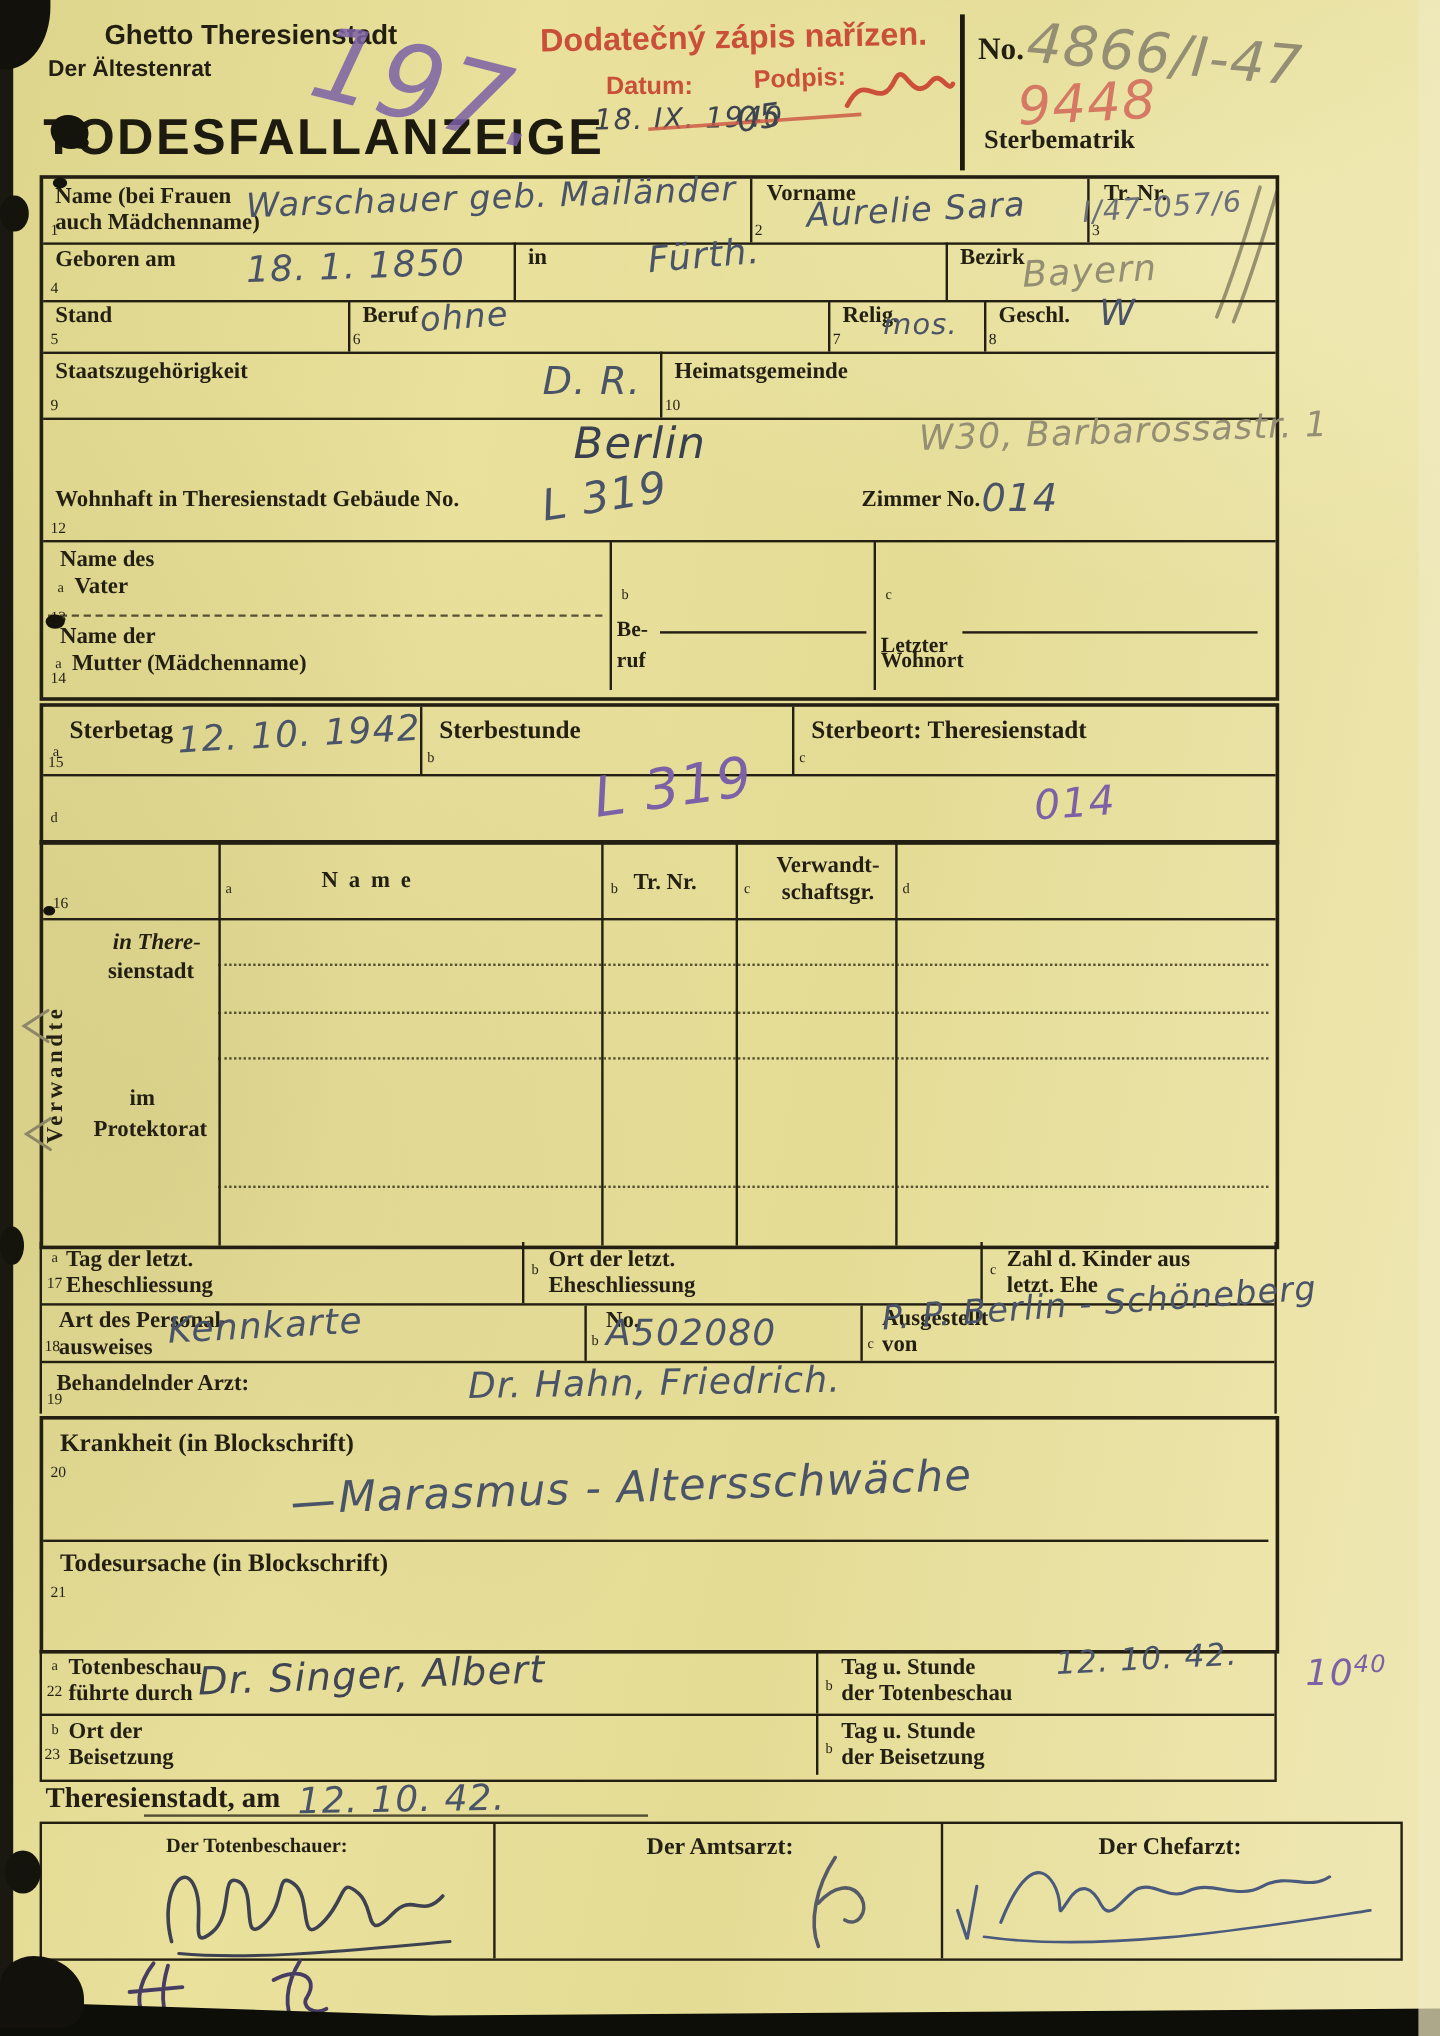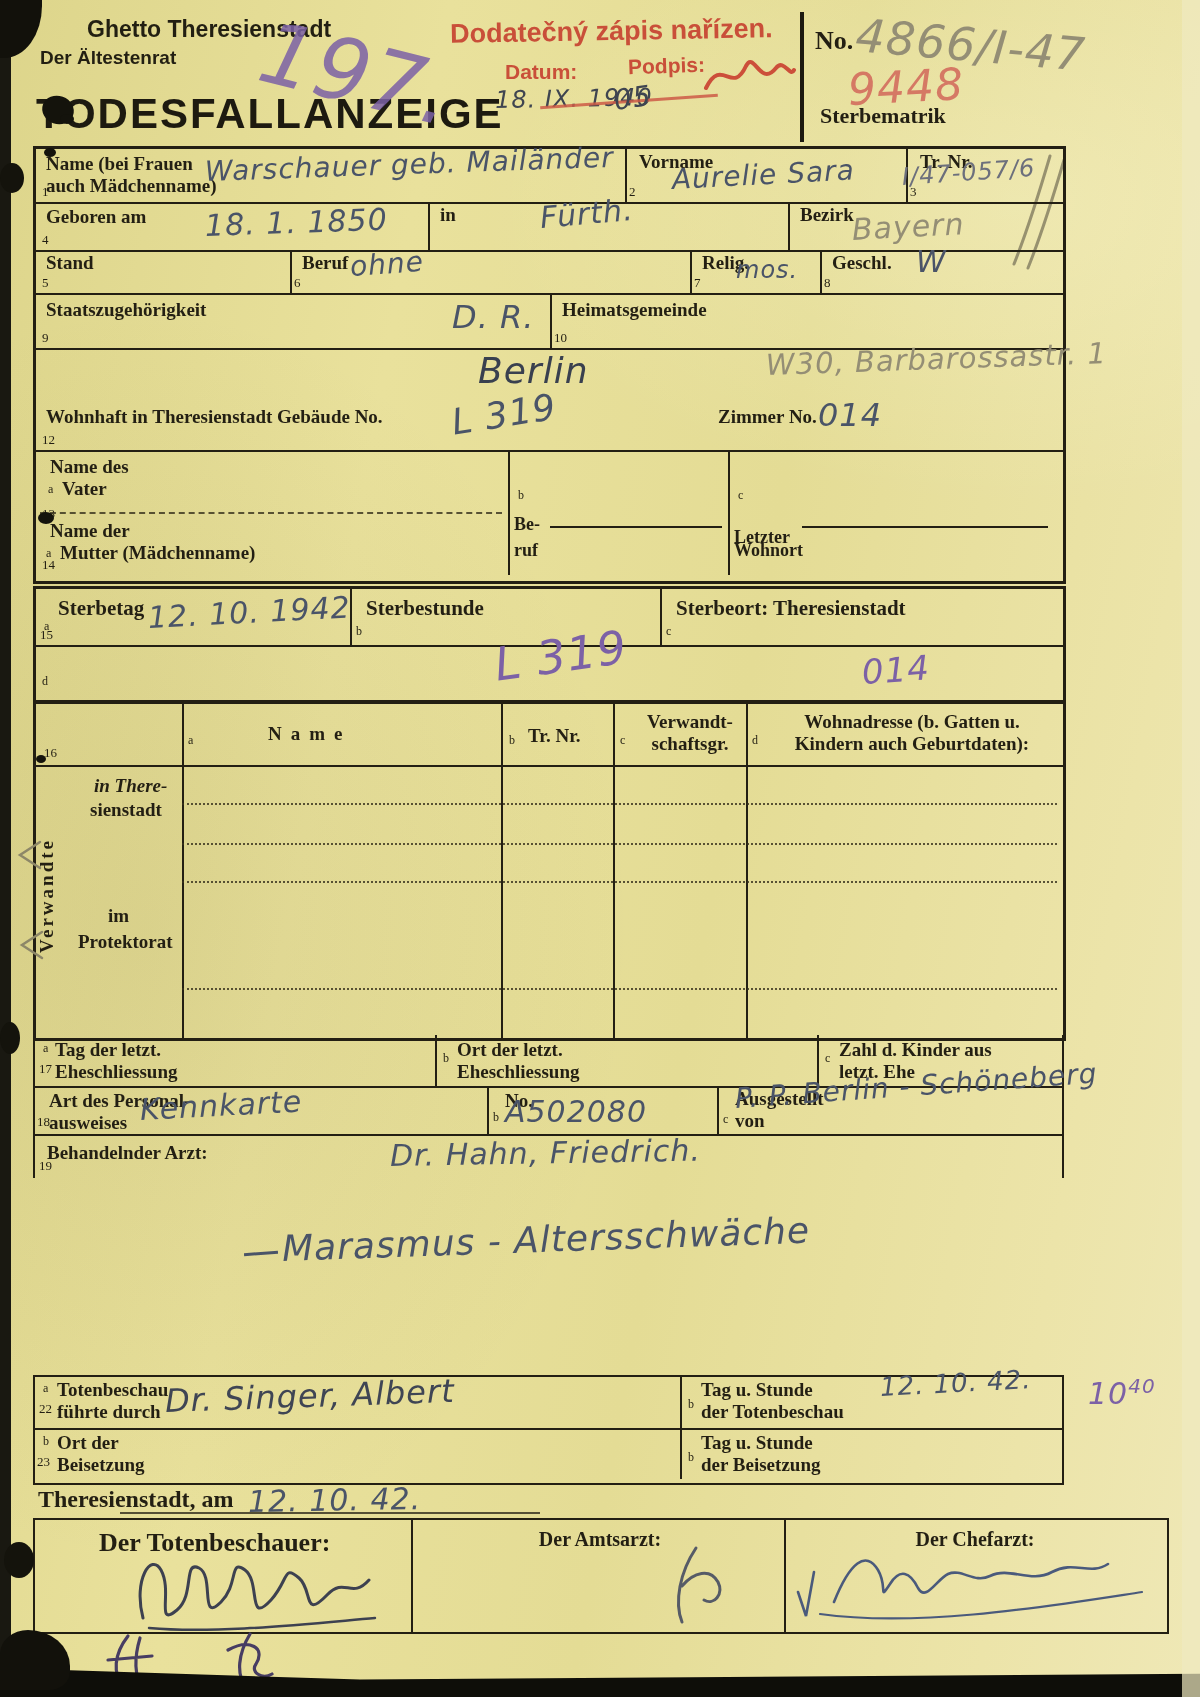--- a/index.html
+++ b/index.html
@@ -166,21 +166,20 @@
   <div class="box" style="left:33px;top:700px;width:1027px;height:335px;">
     <div class="row bb" style="top:0;height:62px;">
       <div class="abs num" style="left:8px;top:42px;">16</div>
       <div class="abs mk" style="left:152px;top:30px;">a</div>
       <div class="abs lbl spread" style="left:232px;top:20px;">Name</div>
       <div class="abs mk" style="left:473px;top:30px;">b</div>
       <div class="abs lbl" style="left:492px;top:22px;">Tr. Nr.</div>
       <div class="abs mk" style="left:584px;top:30px;">c</div>
       <div class="abs lbl wrap" style="left:598px;top:8px;width:112px;text-align:center;">Verwandt-schaftsgr.</div>
       <div class="abs mk" style="left:716px;top:30px;">d</div>
-      <div class="abs lbl wrap" style="left:740px;top:8px;width:272px;text-align:center;">Wohnadresse (b. Gatten u. Kindern auch Geburtdaten):</div>
     </div>
     <div class="vl" style="left:146px;"></div>
     <div class="vl" style="left:465px;"></div>
     <div class="vl" style="left:577px;"></div>
     <div class="vl" style="left:710px;"></div>
     <div class="abs lbl" style="left:58px;top:72px;font-style:italic;">in There-</div>
     <div class="abs lbl" style="left:54px;top:96px;">sienstadt</div>
     <div class="abs lbl" style="left:72px;top:202px;">im</div>
     <div class="abs lbl" style="left:42px;top:228px;">Protektorat</div>
     <div class="abs lbl" style="left:0px;top:90px;height:160px;writing-mode:vertical-rl;transform:rotate(180deg);letter-spacing:3px;font-size:19px;">Verwandte</div>
@@ -222,20 +221,27 @@
     <div class="row" style="top:101px;height:42px;">
       <div class="abs lbl" style="left:12px;top:6px;">Behandelnder Arzt:</div>
       <div class="abs num" style="left:4px;top:22px;">19</div>
     </div>
   </div>
   <div class="abs hw" style="left:140px;top:1092px;font-size:30px;transform:rotate(-3deg);">Kennkarte</div>
   <div class="abs hw" style="left:505px;top:1094px;font-size:30px;">A502080</div>
   <div class="abs hw" style="left:735px;top:1082px;font-size:28px;transform:rotate(-4deg);">P. P. Berlin - Schöneberg</div>
   <div class="abs hw" style="left:390px;top:1138px;font-size:30px;transform:rotate(-1deg);">Dr. Hahn, Friedrich.</div>
 
+  <div class="box" style="left:33px;top:1180px;width:1027px;height:192px;">
+    <div class="abs lbl" style="left:14px;top:8px;font-size:21px;">Krankheit (in Blockschrift)</div>
+    <div class="abs num" style="left:6px;top:36px;">20</div>
+    <div class="hl" style="left:0;top:100px;width:1021px;"></div>
+    <div class="abs lbl" style="left:14px;top:108px;font-size:21px;">Todesursache (in Blockschrift)</div>
+    <div class="abs num" style="left:6px;top:136px;">21</div>
+  </div>
   <div class="abs" style="left:244px;top:1252px;width:34px;height:3px;background:#4a5468;transform:rotate(-4deg);"></div>
   <div class="abs hw" style="left:282px;top:1228px;font-size:36px;transform:rotate(-2deg);">Marasmus - Altersschwäche</div>
 
   <div class="abs thin" style="left:33px;top:1375px;width:1027px;height:106px;border:2px solid #231f13;">
     <div class="row bb" style="top:0;height:51px;">
       <div class="abs mk" style="left:8px;top:4px;">a</div>
       <div class="abs num" style="left:4px;top:24px;">22</div>
       <div class="abs lbl" style="left:22px;top:2px;">Totenbeschau</div>
       <div class="abs lbl" style="left:22px;top:24px;">führte durch</div>
       <div class="vl" style="left:645px;"></div>
@@ -258,21 +264,21 @@
   <div class="abs hw" style="left:880px;top:1372px;font-size:26px;transform:rotate(-3deg);">12. 10. 42.</div>
   <div class="abs hw pu" style="left:1088px;top:1374px;font-size:30px;"><span>10</span><sup style="font-size:20px;">40</sup></div>
 
   <div class="abs lbl" style="left:38px;top:1486px;font-size:24px;">Theresienstadt, am</div>
   <div class="abs hw" style="left:248px;top:1484px;font-size:30px;transform:rotate(-1deg);">12. 10. 42.</div>
   <div class="abs" style="left:120px;top:1512px;width:420px;height:2px;background:#231f13;opacity:.75;"></div>
 
   <div class="abs thin" style="left:33px;top:1518px;width:1132px;height:112px;border:2px solid #231f13;">
     <div class="vl" style="left:376px;"></div>
     <div class="vl" style="left:749px;"></div>
-    <div class="abs lbl" style="left:64px;top:8px;width:270px;text-align:left;font-size:26px;">Der Totenbeschauer:</div>
+    <div class="abs lbl" style="left:44px;top:8px;width:270px;text-align:center;font-size:17px;">Der Totenbeschauer:</div>
     <div class="abs lbl" style="left:420px;top:8px;width:290px;text-align:center;font-size:20px;">Der Amtsarzt:</div>
     <div class="abs lbl" style="left:790px;top:8px;width:300px;text-align:center;font-size:20px;">Der Chefarzt:</div>
   </div>
   <svg class="abs" style="left:125px;top:1540px;" width="280" height="95" viewBox="0 0 280 95">
     <path d="M18,78 C8,40 26,12 36,30 C48,52 30,88 52,70 C70,55 58,20 74,28 C90,36 74,84 96,62 C114,44 104,18 120,30 C136,42 122,86 146,60 C164,40 158,24 174,38 C188,50 178,80 202,55 C220,36 226,60 244,40" fill="none" stroke="#3d4150" stroke-width="3" stroke-linecap="round"></path>
     <path d="M24,88 C90,94 180,84 250,78" fill="none" stroke="#3d4150" stroke-width="2.5" stroke-linecap="round"></path>
   </svg>
   <svg class="abs" style="left:630px;top:1542px;" width="140" height="85" viewBox="0 0 140 85">
     <path d="M66,6 C50,30 44,60 52,80 M52,44 C64,30 80,26 88,40 C94,52 84,64 74,58" fill="none" stroke="#565b67" stroke-width="3" stroke-linecap="round"></path>
   </svg>

